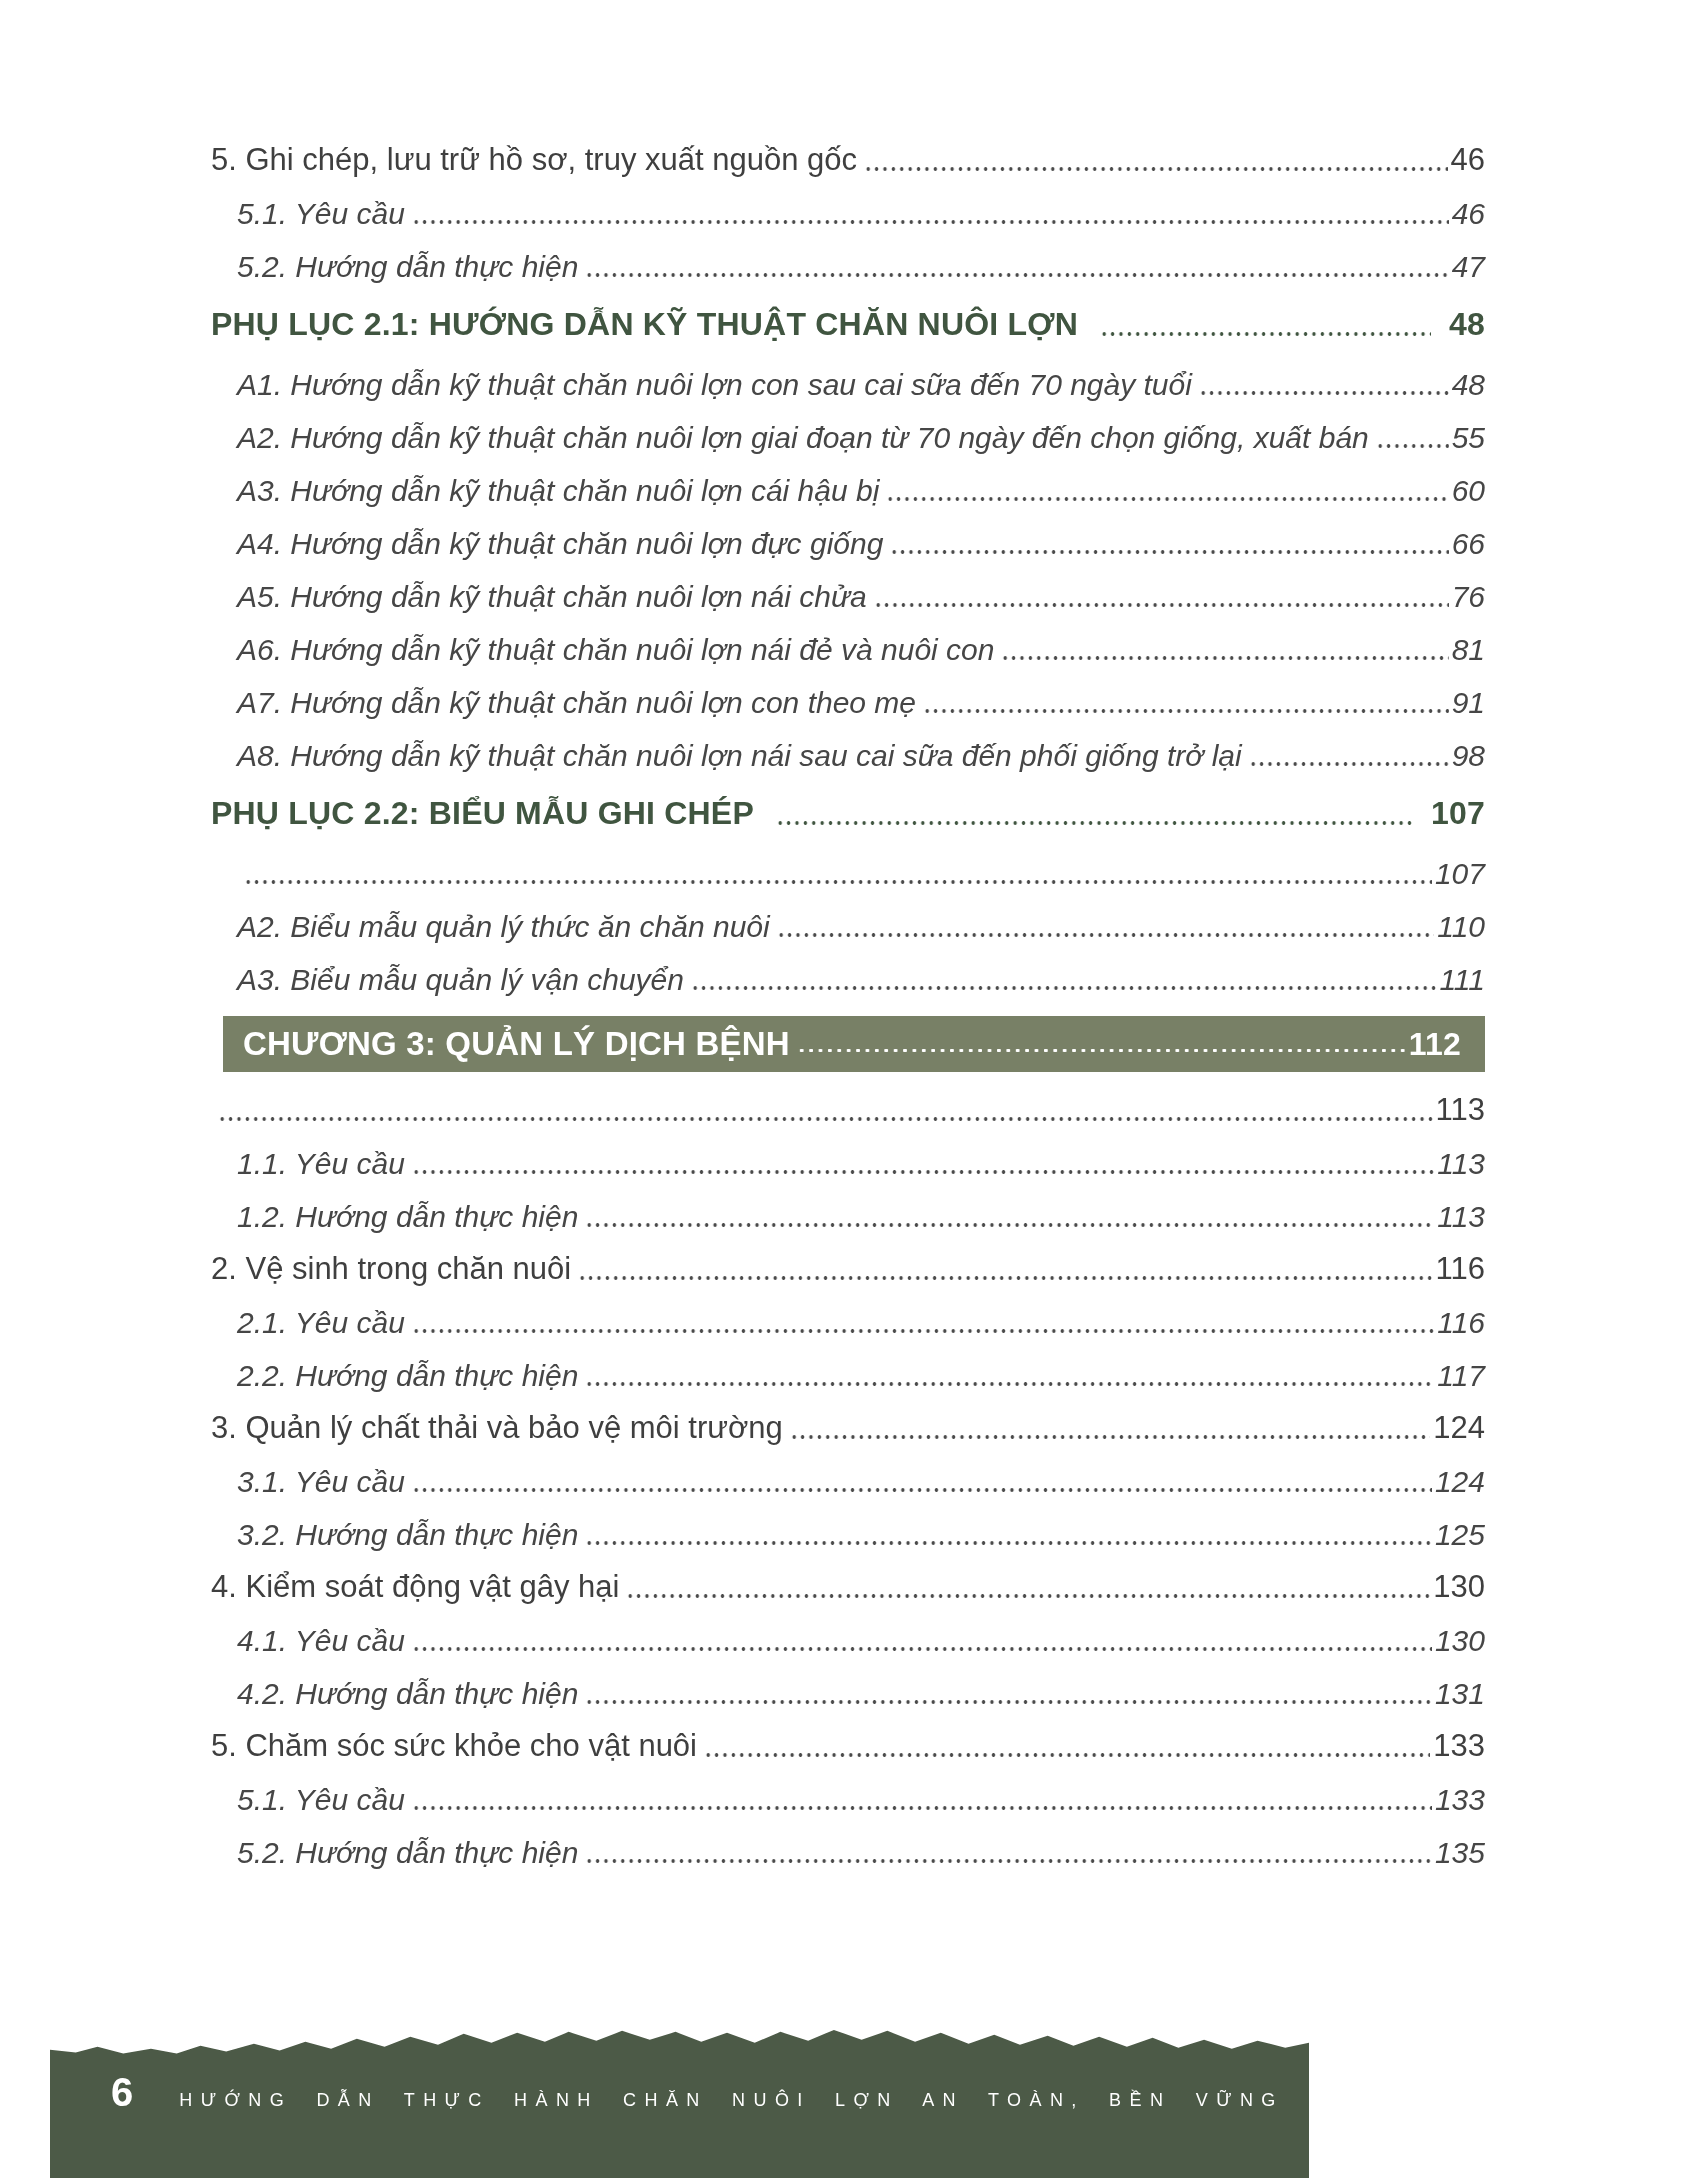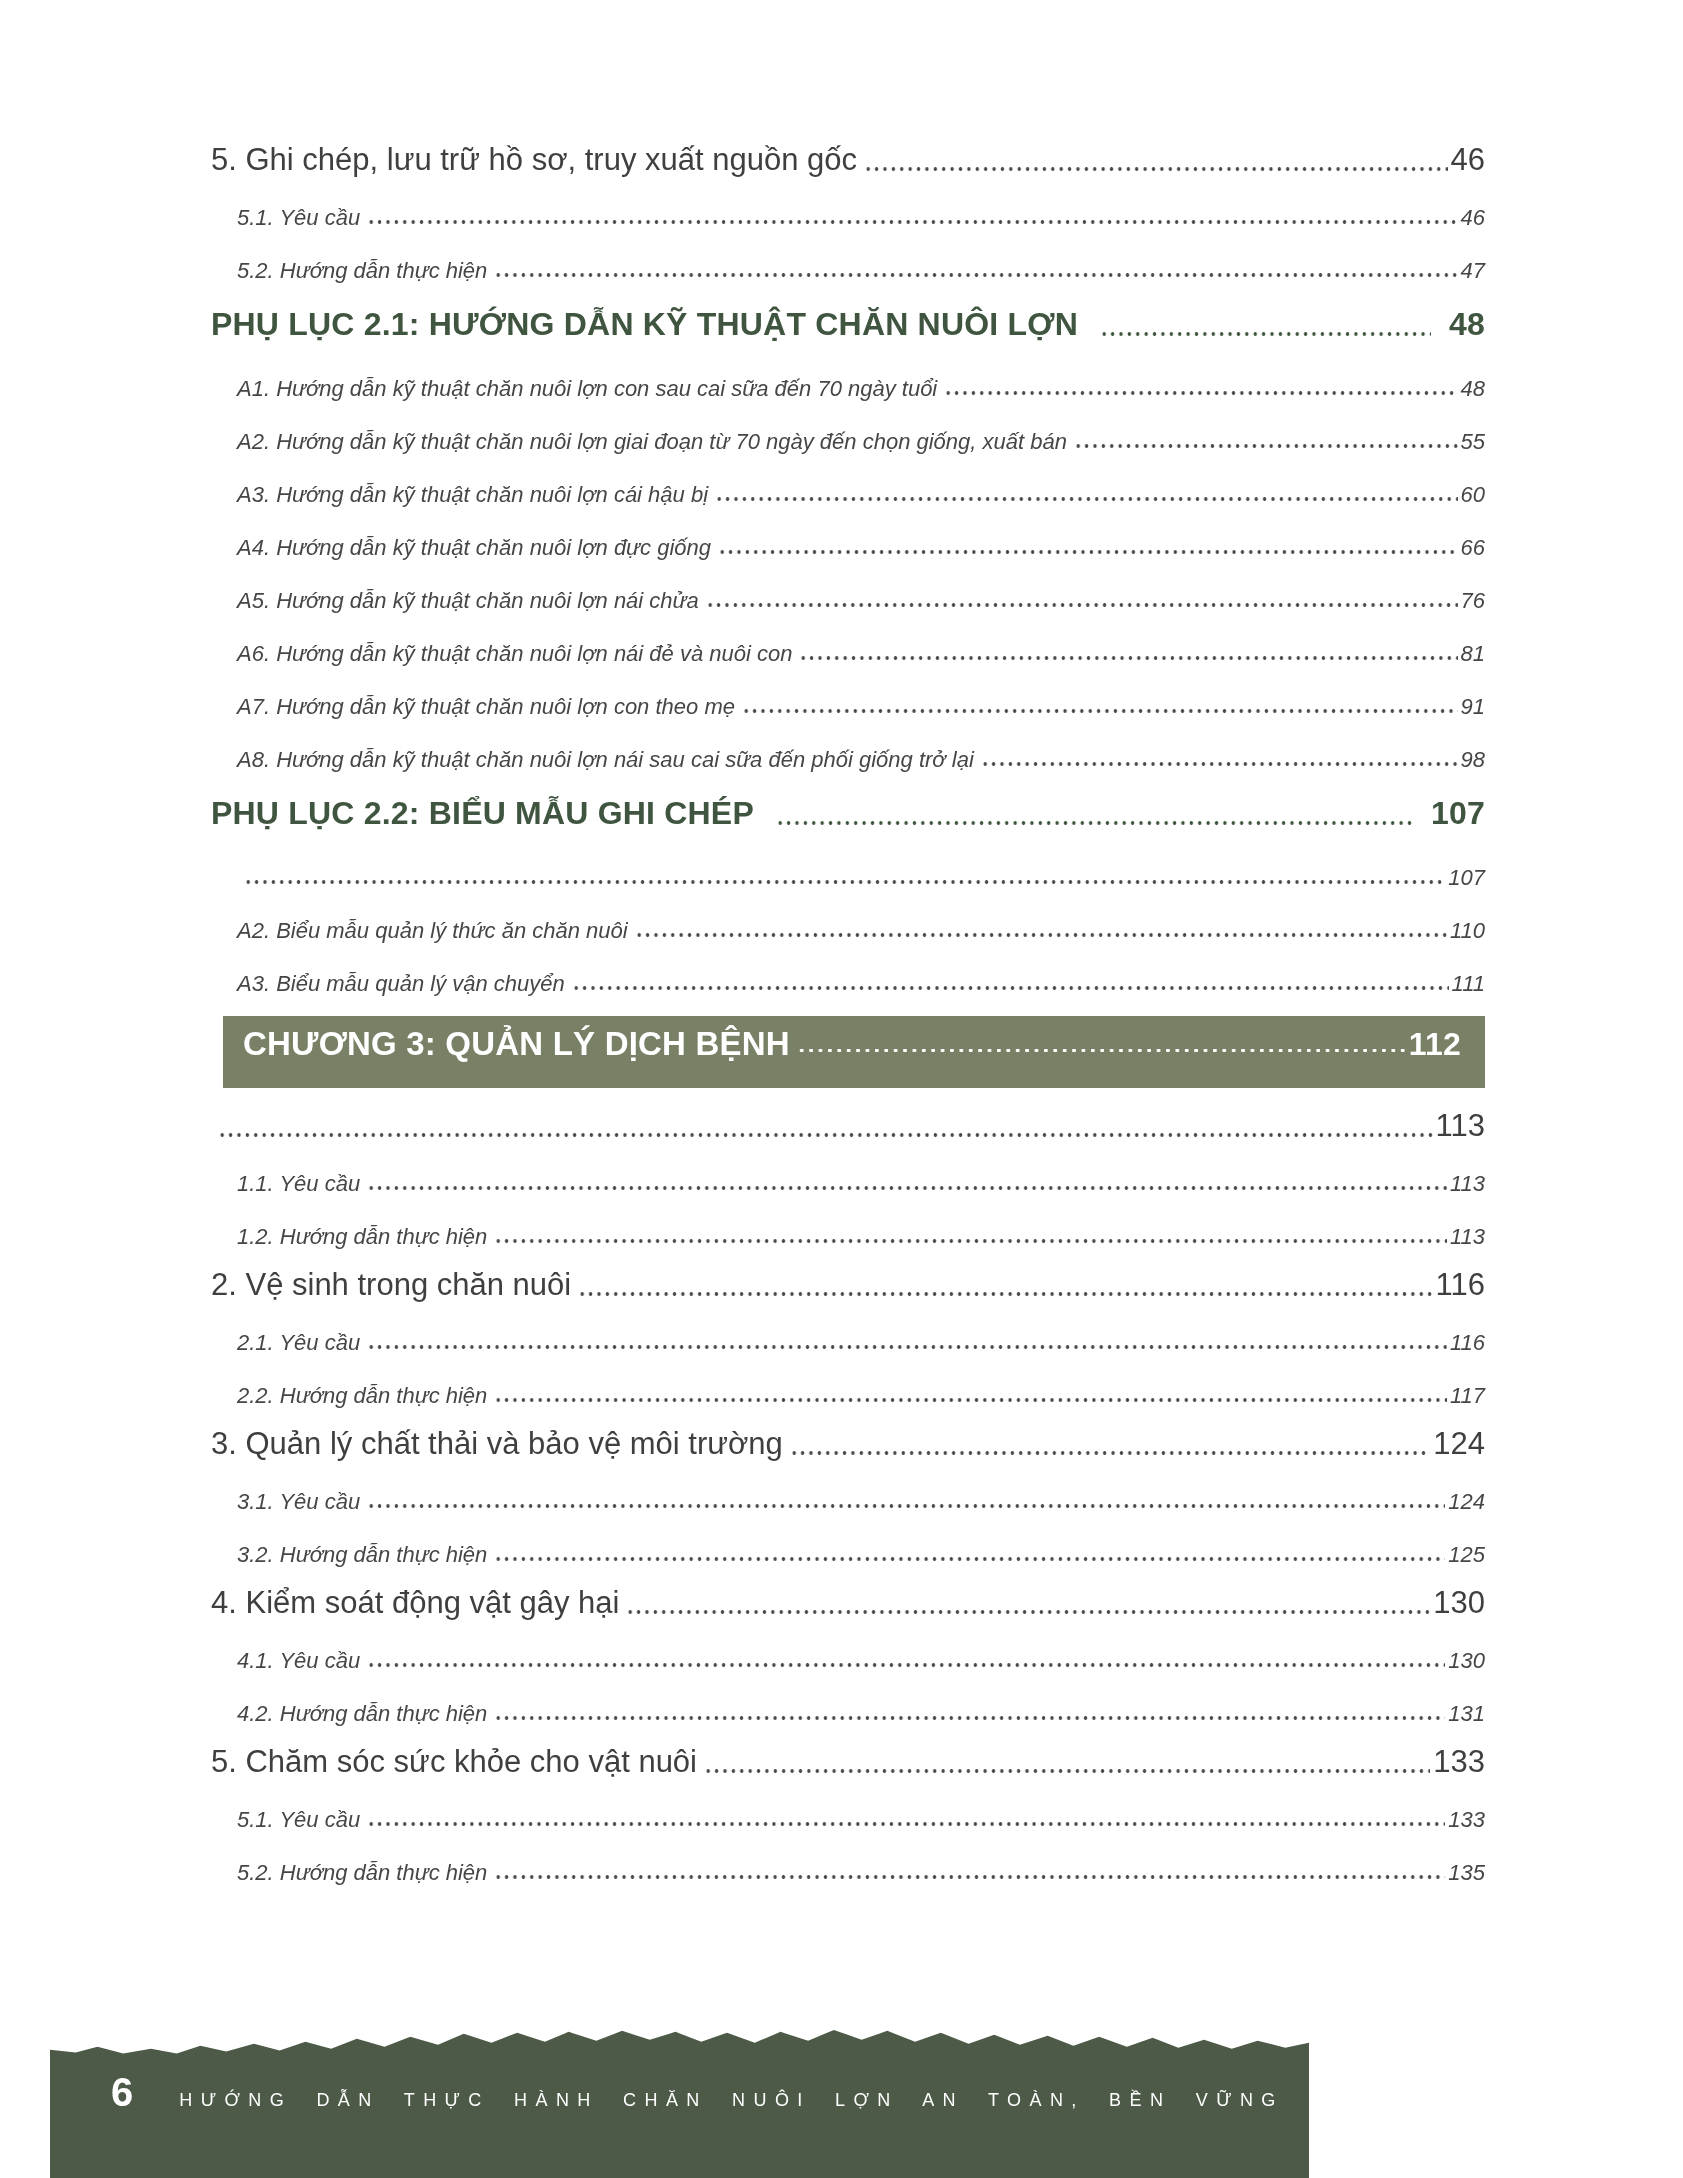--- a/index.html
+++ b/index.html
@@ -16,32 +16,32 @@
   }
   .row .label{white-space:nowrap;}
   .row .page{white-space:nowrap;}
   .row .leader{
     flex:1 1 auto;min-width:14px;height:30px;margin:0 3px 0 7px;
     background-image:radial-gradient(circle, var(--dot,#4a4a4a) 1.7px, transparent 2px);
     background-size:8.4px 8.4px;background-repeat:repeat-x;
     background-position:left bottom 5px;
   }
   .row.l1{font-size:31px;margin-top:8px;}
-  .row.l2{font-size:22px;font-style:italic;padding-left:26px;color:#464646;justify-content:flex-end;}
+  .row.l2{font-size:30px;font-style:italic;padding-left:26px;color:#464646;justify-content:flex-end;}
   .row.heading{
     font-size:32px;font-weight:bold;height:40px;
     margin-top:12px;margin-bottom:25px;letter-spacing:0.2px;
     color:var(--heading-green,#405540);
     gap:15px;
     --dot:var(--heading-green,#405540);
   }
   .row.banner{
     background:var(--banner-bg,#788066);
     color:#ffffff;--dot:#ffffff;
-    height:56px;margin:6px 0 22px 12px;padding:0 24px 16px 20px;
+    height:56px;margin:6px 0 22px 12px;padding:0 24px 0 20px;
     align-items:center;font-weight:bold;font-size:33px;letter-spacing:0.2px;
   }
   .row.banner .leader{height:36px;background-position:left bottom 7px;background-size:9.4px 9.4px;}
   .row.banner .page{font-size:32px;}
   .footer{position:absolute;left:50px;top:2020px;width:1259px;height:158px;color:#ffffff;}
   .footer svg{position:absolute;left:0;top:0;width:100%;height:100%;display:block;}
   .footer-content{
     position:absolute;left:0;right:20px;top:50px;
     display:flex;align-items:baseline;padding-left:61px;
   }

